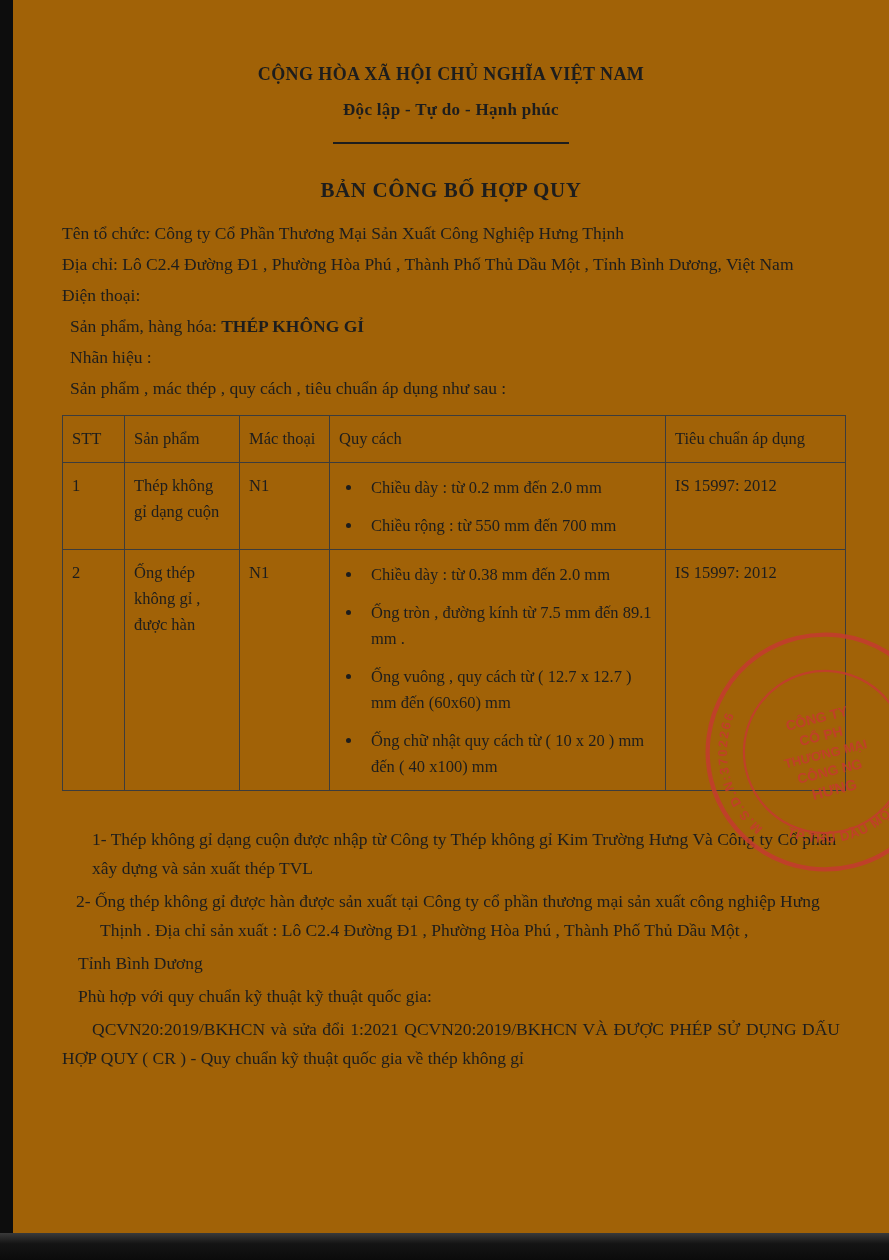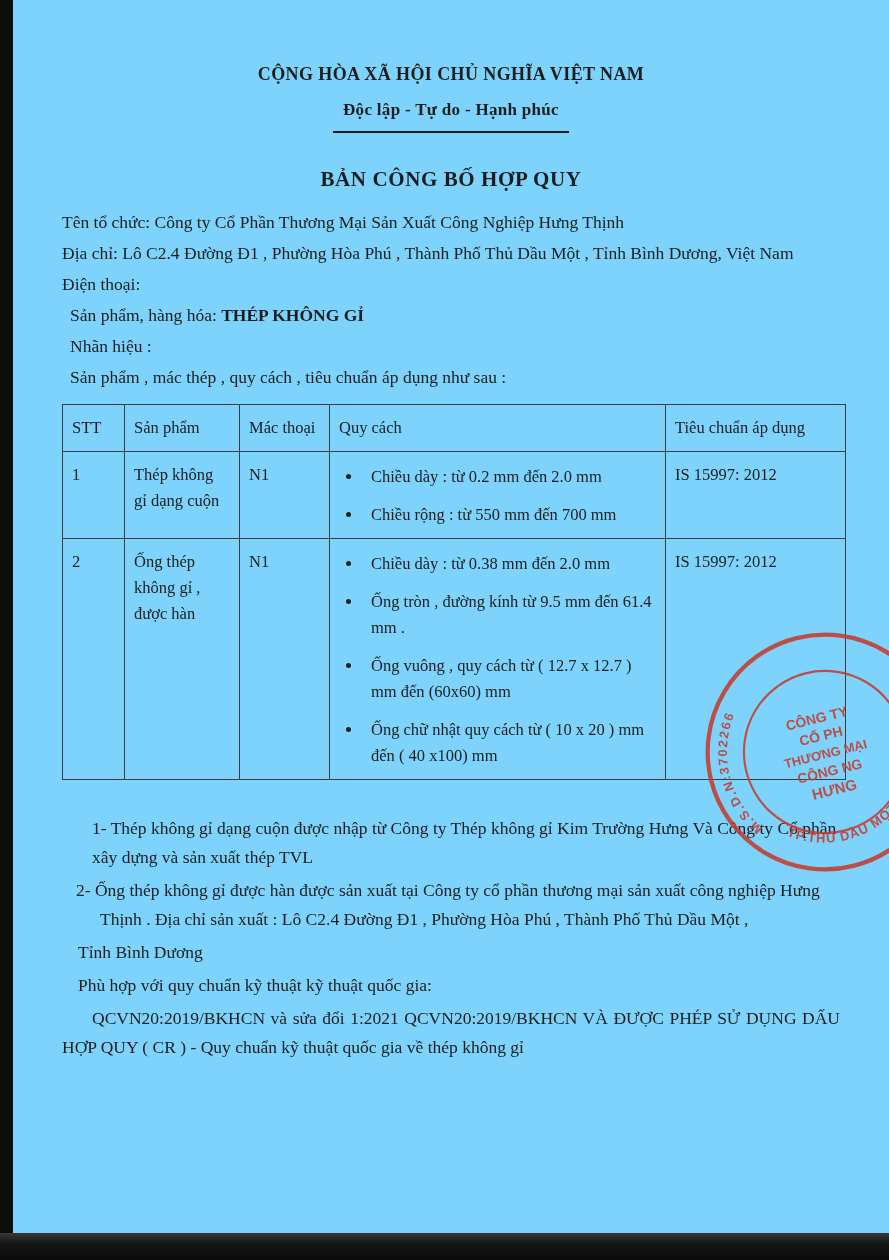--- a/index.html
+++ b/index.html
@@ -1,20 +1,20 @@
 <!DOCTYPE html>
 <html><head>
 <meta charset="utf-8">
 <style>
   * { margin:0; padding:0; box-sizing:border-box; }
   html,body { background:#e8e8e8; }
   .page {
     position:relative;
     width:889px; height:1260px;
-    background:#7dd3fc;
+    background:#a16207;
     overflow:hidden;
     font-family:"Liberation Serif", serif;
     color:#1d1d1d;
     margin:0 auto;
   }
   .scan-edge-left {
     position:absolute; left:0; top:0; width:13px; height:100%;
     background:#0d0d0d;
   }
   .scan-edge-bottom {
@@ -22,21 +22,21 @@
     background:linear-gradient(180deg,#3a3a3a 0%, #141414 40%, #0b0b0b 100%);
   }
   .content {
     position:absolute; left:62px; top:60px; width:778px;
   }
   .center { text-align:center; }
   .nat-header { font-size:18px; font-weight:bold; letter-spacing:.4px; }
   .motto-wrap { text-align:center; margin-top:6px; }
   .motto {
     display:inline-block; font-size:17px; font-weight:bold;
-    border-bottom:2px solid #1d1d1d; padding:0 10px 7px 10px;
+    border-bottom:2px solid #1d1d1d; padding:0 10px 18px 10px;
     letter-spacing:.3px;
   }
   .doc-title {
     margin-top:32px; font-size:21px; font-weight:bold; letter-spacing:.6px;
     text-align:center;
   }
   .doc-number { margin-top:10px; font-size:17.5px; text-align:center; }
 
   .body-text { font-size:17.5px; line-height:29px; }
   .fields { margin-top:14px; }
@@ -134,21 +134,21 @@
           </td>
           <td>IS 15997: 2012</td>
         </tr>
         <tr>
           <td class="cell-stt">2</td>
           <td>Ống thép không gỉ , được hàn</td>
           <td class="cell-grade">N1</td>
           <td>
             <ul class="spec-list">
               <li>Chiều dày : từ 0.38 mm đến 2.0 mm</li>
-              <li>Ống tròn , đường kính từ 9.5 mm đến 61.4 mm .</li>
+              <li>Ống tròn , đường kính từ 7.5 mm đến 89.1 mm .</li>
               <li>Ống vuông , quy cách từ ( 12.7 x 12.7 ) mm đến (60x60) mm</li>
               <li>Ống chữ nhật quy cách từ ( 10 x 20 ) mm đến ( 40 x100) mm</li>
             </ul>
           </td>
           <td>IS 15997: 2012</td>
         </tr>
       </tbody>
     </table>
 
     <div class="notes">

